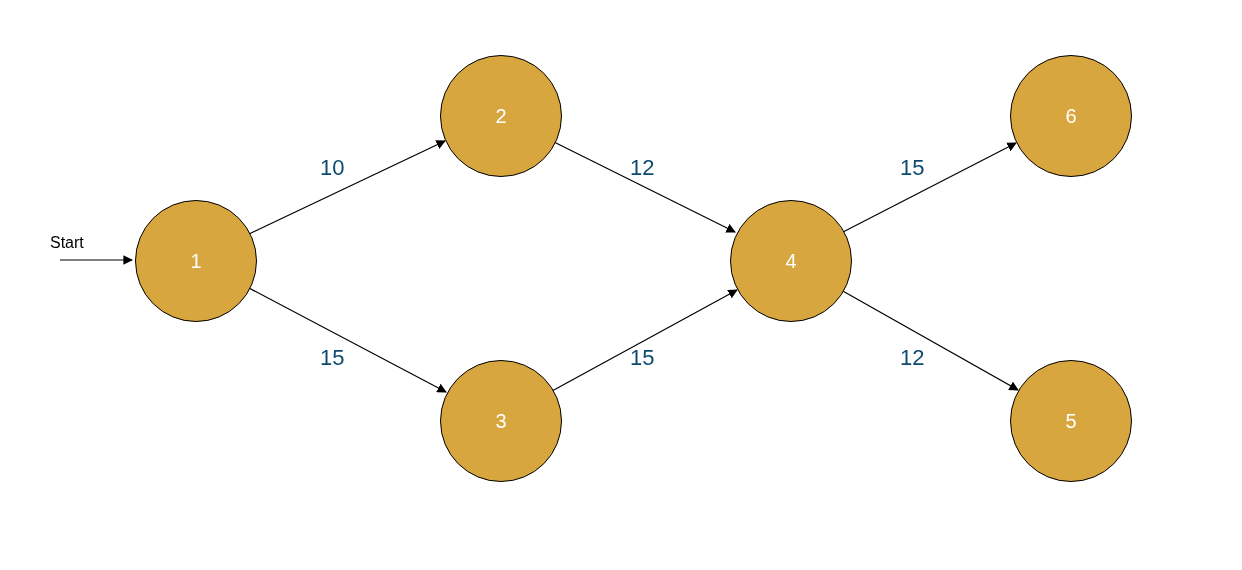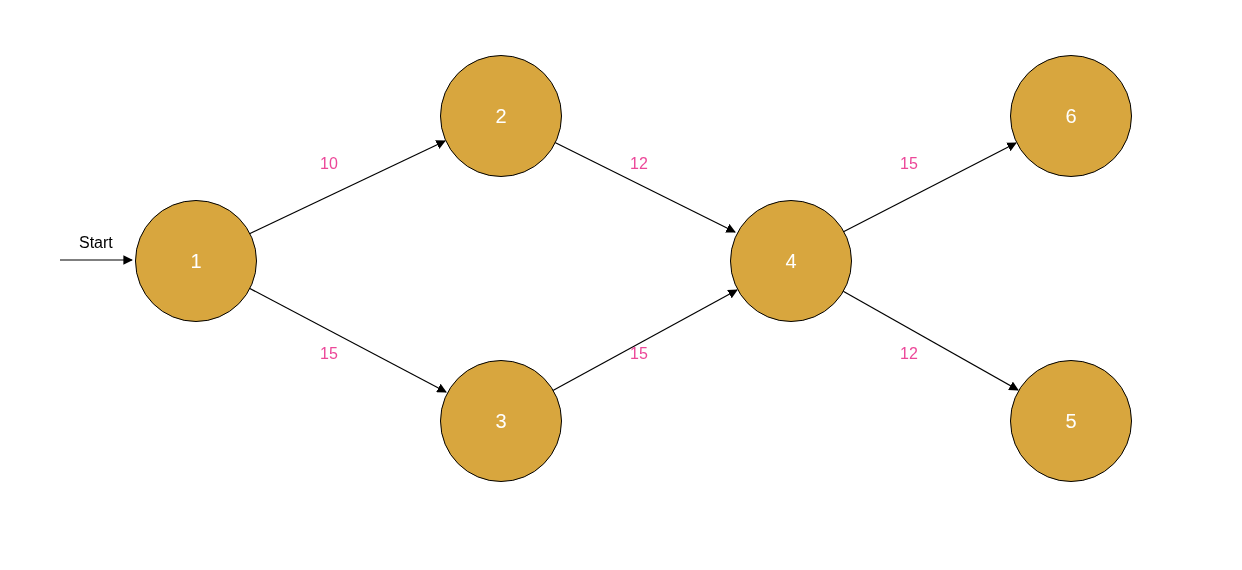--- a/index.html
+++ b/index.html
@@ -19,22 +19,22 @@
       background: #d8a63e;
       border: 1px solid #000;
       display: flex;
       align-items: center;
       justify-content: center;
       color: #fff;
       font-size: 20px;
     }
     .edge-label {
       position: absolute;
-      font-size: 16px;
-      color: #ec4899;
+      font-size: 22px;
+      color: #0c4a6e;
     }
     .start-label {
       position: absolute;
       font-size: 16px;
       color: #000;
     }
     svg.edges {
       position: absolute;
       top: 0;
       left: 0;
@@ -61,21 +61,21 @@
 
   <line x1="554" y1="142" x2="735" y2="232" stroke="#000" stroke-width="1.2" marker-end="url(#arrow)"></line>
 
   <line x1="552" y1="391" x2="737" y2="290" stroke="#000" stroke-width="1.2" marker-end="url(#arrow)"></line>
 
   <line x1="843" y1="232" x2="1016" y2="143" stroke="#000" stroke-width="1.2" marker-end="url(#arrow)"></line>
 
   <line x1="841" y1="290" x2="1018" y2="390" stroke="#000" stroke-width="1.2" marker-end="url(#arrow)"></line>
 </svg>
 
-<span class="start-label" style="left:79px; top:234px;">Start</span>
+<span class="start-label" style="left:50px; top:234px;">Start</span>
 
 <div class="node" style="left:135px; top:200px;">
   <span>1</span>
 </div>
 <div class="node" style="left:440px; top:55px;">
   <span>2</span>
 </div>
 <div class="node" style="left:440px; top:360px;">
   <span>3</span>
 </div>

